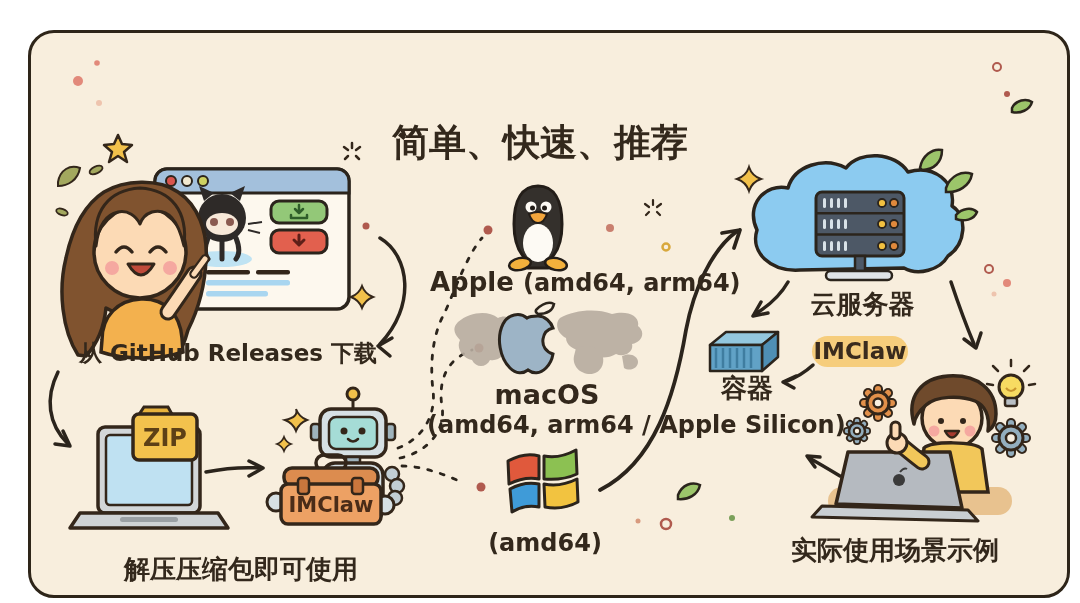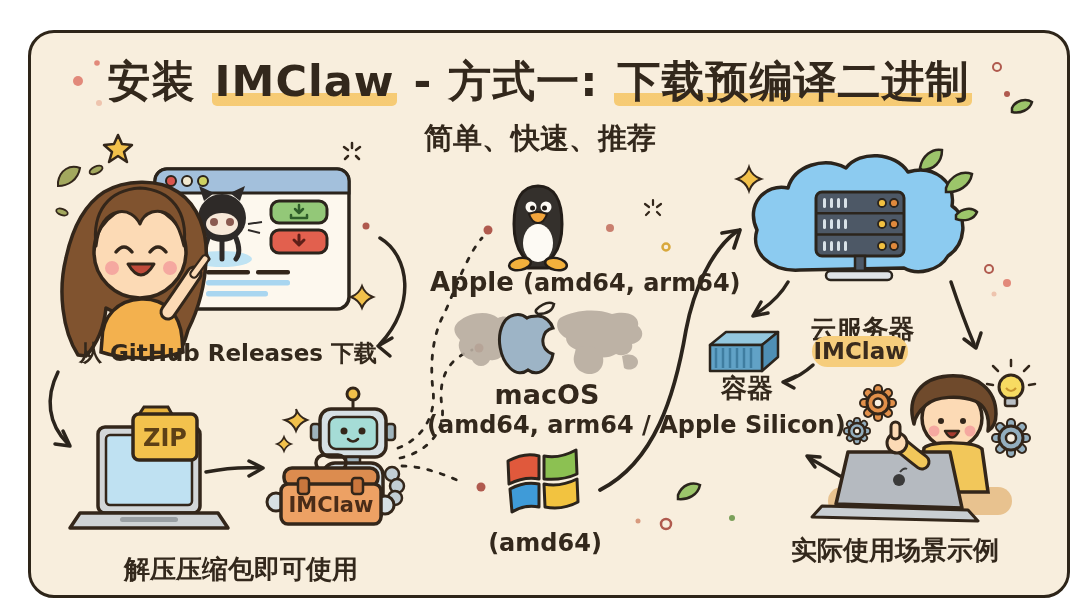--- a/index.html
+++ b/index.html
@@ -5,31 +5,31 @@
   html,body{margin:0;padding:0;background:#fff;}
   #stage{position:relative;width:1080px;height:603px;background:#ffffff;overflow:hidden;
          font-family:"DejaVu Sans","Liberation Sans",sans-serif;color:#33281c;}
   #frame{position:absolute;left:28px;top:30px;width:1036px;height:562px;background:#f8eedd;
          border:3.5px solid #2e2519;border-radius:26px;}
   #art{position:absolute;left:0;top:0;width:1080px;height:603px;}
   .txt{position:absolute;text-align:center;color:#33281c;line-height:1.15;white-space:nowrap;}
   .title{left:0;right:0;top:57px;font-size:43px;font-weight:bold;letter-spacing:1px;}
   .hl{background-image:linear-gradient(to top, rgba(246,201,111,.95) 26%, rgba(246,201,111,0) 26%);
       border-radius:5px;padding:0 3px;}
-  .subtitle{left:0;right:0;top:122px;font-size:29px;font-weight:bold;}
+  .subtitle{left:0;right:0;top:122px;font-size:37px;font-weight:bold;}
   .cap{font-weight:bold;}
   .github-cap{left:68px;top:340px;width:320px;font-size:23px;}
   .unzip-cap{left:96px;top:535px;width:290px;font-size:26px;margin-top:20px;}
   .linux-lab{left:430px;top:268px;width:240px;font-size:26px;}
   .arch{font-size:24px;font-weight:600;}
   .macos-lab{left:427px;top:379px;width:240px;font-size:27px;}
   .macos-lab .arch{display:block;margin-top:2px;}
   .win-lab{left:455px;top:518px;width:180px;font-size:26px;}
   .win-lab .arch{display:block;margin-top:12px;}
-  .cloud-lab{left:790px;top:290px;width:145px;font-size:26px;margin-top:25px;}
+  .cloud-lab{left:790px;top:290px;width:145px;font-size:26px;}
   .cont-lab{left:700px;top:374px;width:94px;font-size:26px;}
   .local-lab{left:692px;top:421px;width:122px;font-size:27px;}
   .usage-cap{left:773px;top:536px;width:244px;font-size:26px;}
   .badge{position:absolute;left:812px;top:336px;width:96px;height:31px;background:#f6cd7c;
          border-radius:16px;text-align:center;line-height:31px;font-size:23px;font-weight:bold;color:#3a2b1d;}
 </style>
 </head>
 <body>
 
 <div id="stage">
@@ -379,23 +379,20 @@
           <line x1="1024" y1="371" x2="1029" y2="366"></line>
         <line x1="993" y1="385" x2="987" y2="384"></line>
           <line x1="1029" y1="385" x2="1035" y2="384"></line>
       </g>
       <circle cx="1011" cy="387" r="12" fill="#f7db62" stroke="#33261a" stroke-width="3"></circle>
       <path d="M1006,388 q5,6 10,0" fill="none" stroke="#c9952e" stroke-width="2"></path>
       <rect x="1005" y="398" width="12" height="8" rx="2" fill="#b9bfc4" stroke="#33261a" stroke-width="2.5"></rect>
     </g>
   </svg>
 
-  <div class="txt title">
-    <span>安装 </span><span class="hl">IMClaw</span><span> - 方式一: </span><span class="hl">下载预编译二进制</span>
-  </div>
   <div class="txt subtitle">简单、快速、推荐</div>
 
   <div class="txt cap github-cap">从 GitHub Releases 下载</div>
   <div class="txt cap unzip-cap">解压压缩包即可使用</div>
 
   <div class="txt cap linux-lab">
     <span>Apple</span>
     <span class="arch">(amd64, arm64)</span>
   </div>
   <div class="txt cap macos-lab">

